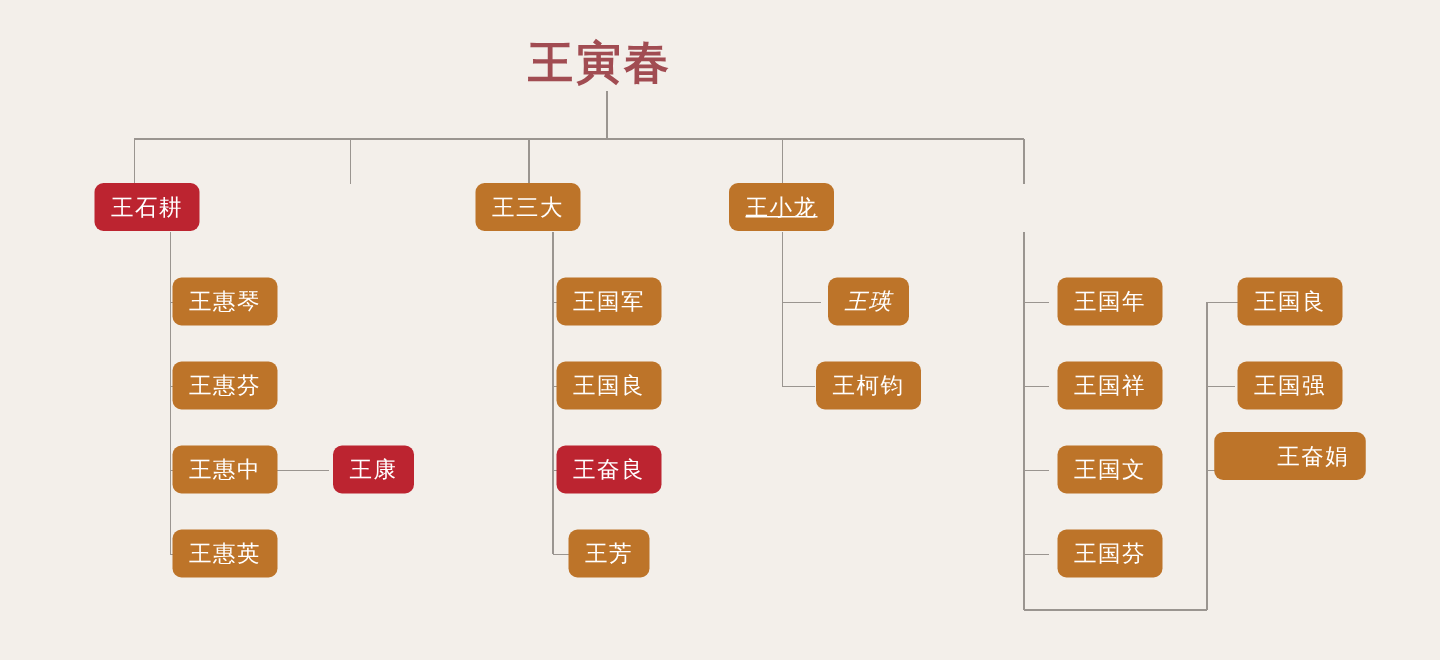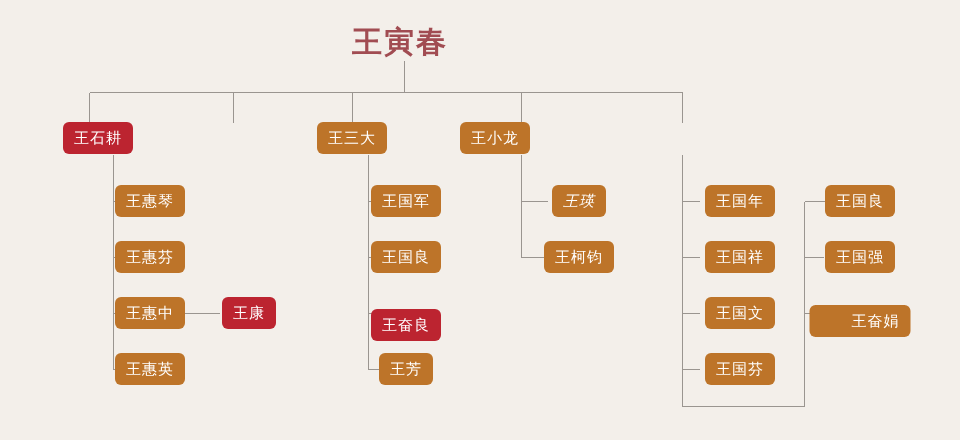--- a/index.html
+++ b/index.html
@@ -103,38 +103,38 @@
       <path d="M804.5 201.5 H825.5"></path>
       <path d="M804.5 257.5 H823.5"></path>
       <path d="M804.5 313.5 H823.5"></path>
     </g>
   </svg>
 
   <div class="root-title">王寅春</div>
 
   <div class="node crimson" style="left:98px;  top:138px;">王石耕</div>
   <div class="node orange" style="left:352px; top:138px;">王三大</div>
-  <div class="node orange" style="left:495px; top:138px;">王小龙</div>
+  <div class="node orange" style="left:521px; top:138px;text-decoration:underline;">王小龙</div>
 
   <div class="node orange" style="left:150px; top:201px;">王惠琴</div>
   <div class="node orange" style="left:150px; top:257px;">王惠芬</div>
   <div class="node orange" style="left:150px; top:313px;">王惠中</div>
   <div class="node orange" style="left:150px; top:369px;">王惠英</div>
   <div class="node crimson" style="left:249px; top:313px;">王康</div>
 
   <div class="node orange" style="left:406px; top:201px;">王国军</div>
   <div class="node orange" style="left:406px; top:257px;">王国良</div>
-  <div class="node crimson" style="left:406px; top:313px;margin-top:12px;">王奋良</div>
+  <div class="node crimson" style="left:406px; top:313px;">王奋良</div>
   <div class="node orange" style="left:406px; top:369px;">王芳</div>
 
   <div class="node orange" style="left:579px; top:201px;font-style:italic;">王瑛</div>
   <div class="node orange" style="left:579px; top:257px;">王柯钧</div>
 
   <div class="node orange" style="left:740px; top:201px;">王国年</div>
   <div class="node orange" style="left:740px; top:257px;">王国祥</div>
   <div class="node orange" style="left:740px; top:313px;">王国文</div>
   <div class="node orange" style="left:740px; top:369px;">王国芬</div>
 
   <div class="node orange" style="left:860px; top:201px;">王国良</div>
   <div class="node orange" style="left:860px; top:257px;">王国强</div>
-  <div class="node orange" style="left:860px; top:321px;padding-left:42px;">王奋娟</div>
+  <div class="node orange" style="left:860px; top:304px;padding-left:42px;">王奋娟</div>
 
 </div>
 
 </body></html>

